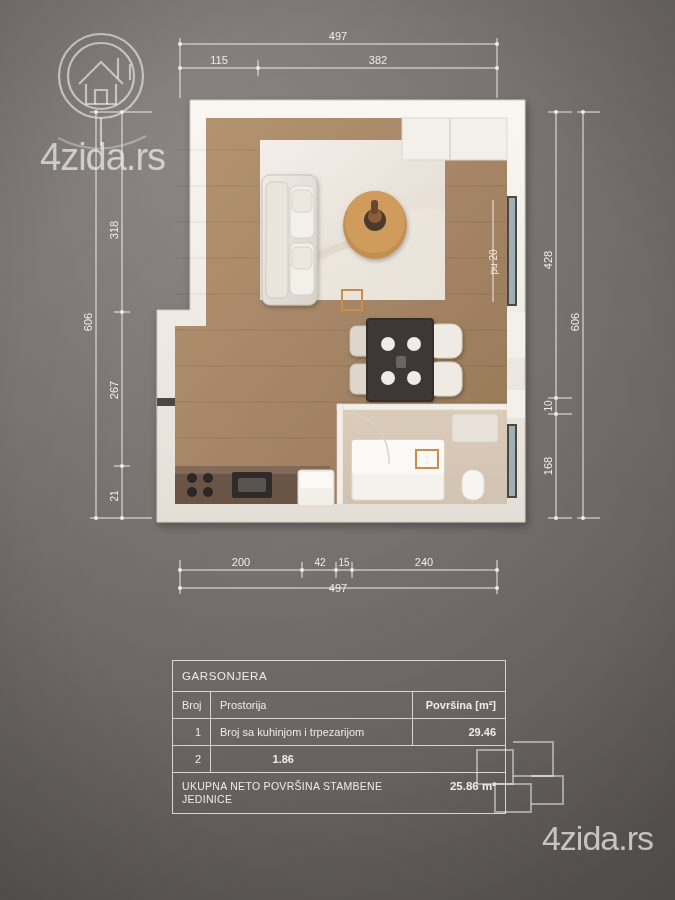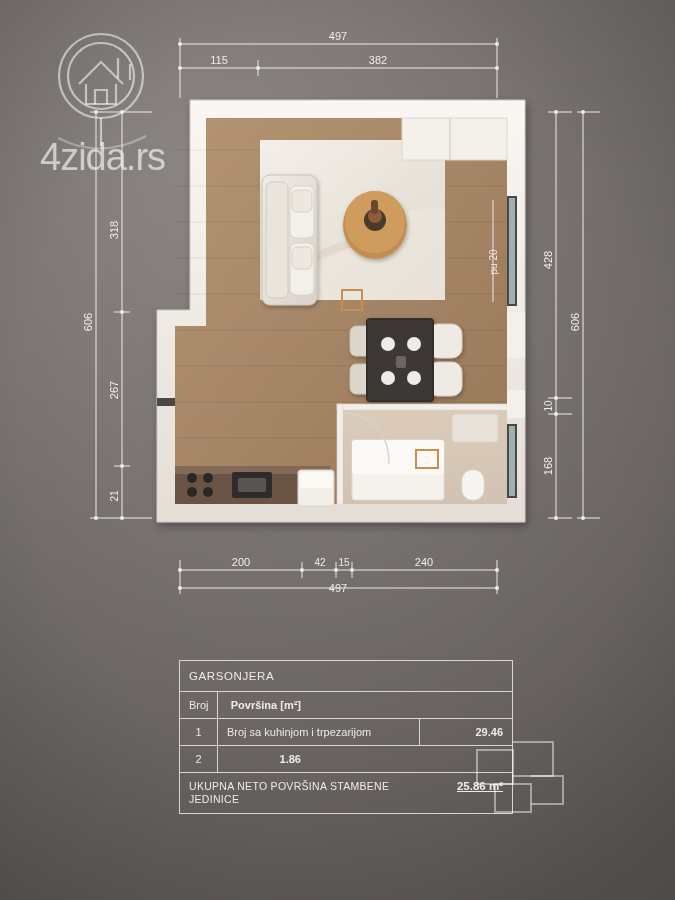--- a/index.html
+++ b/index.html
@@ -36,36 +36,36 @@
   .wm-bot .wm-text2 {
     position:absolute; right:4px; bottom:4px;
     font-size:34px; color:rgba(255,255,255,0.66); letter-spacing:-1px;
   }
 
   
   #plan { position:absolute; left:0; top:0; width:675px; height:620px; }
 
   
   .tbl {
-    position:absolute; left:179px; top:660px; width:332px;
+    position:absolute; left:172px; top:660px; width:332px;
     border:1px solid #d9d4d0;
     color:#efeae6;
     font-size:11px;
   }
   .tbl .row { display:flex; border-bottom:1px solid #d9d4d0; }
   .tbl .row:last-child { border-bottom:none; }
   .tbl .cell { padding:7px 9px; box-sizing:border-box; }
-  .tbl .c-num { width:38px; border-right:1px solid #d9d4d0; text-align:center; }
+  .tbl .c-num { width:38px; border-right:1px solid #d9d4d0; text-align:right; }
   .tbl .c-name { flex:1; border-right:1px solid #d9d4d0; }
   .tbl .c-area { width:92px; text-align:right;font-weight:bold; }
   .tbl .title { padding:9px 9px; letter-spacing:0.6px; font-size:11.5px; }
   .tbl .head .cell { font-size:11px; }
   .tbl .total { display:flex; }
   .tbl .total .t-label { flex:1; padding:7px 9px; line-height:1.25; letter-spacing:0.3px; font-size:10.5px; }
-  .tbl .total .t-val { width:92px; padding:7px 9px; text-align:right; font-weight:bold; font-size:11.5px;text-decoration:underline; }
+  .tbl .total .t-val { width:92px; padding:7px 9px; text-align:right; font-weight:bold; font-size:11.5px; }
 
   .dimtxt { fill:#f1ece8; font-size:11px; font-family:"Liberation Sans", sans-serif; }
   .dimtxt.sm { font-size:10px; }
 </style>
 </head>
 <body>
 
 <div id="stage">
   <div class="vign"></div>
 
@@ -323,20 +323,21 @@
       <text class="dimtxt" x="424" y="566" text-anchor="middle">240</text>
     </g>
   </svg>
 
   <div class="tbl">
     <div class="row">
       <div class="cell title">GARSONJERA</div>
     </div>
     <div class="row head">
       <div class="cell c-num">Broj</div>
+      <div class="cell c-name">Prostorija</div>
       <div class="cell c-area">Površina [m²]</div>
     </div>
     <div class="row">
       <div class="cell c-num">1</div>
       <div class="cell c-name">Broj sa kuhinjom i trpezarijom</div>
       <div class="cell c-area">29.46</div>
     </div>
     <div class="row">
       <div class="cell c-num">2</div>
       <div class="cell c-area">1.86</div>
@@ -351,14 +352,15 @@
 
   <div class="wm-bot">
     <svg width="130" height="90" viewBox="0 0 130 90" style="position:absolute;left:0;top:0">
       <g fill="none" stroke="rgba(255,255,255,0.45)" stroke-width="2">
         <path d="M10 18 L46 18 L46 52 L10 52 Z"></path>
         <path d="M46 10 L86 10 L86 44 L46 44"></path>
         <path d="M28 52 L64 52 L64 80 L28 80 Z"></path>
         <path d="M64 44 L96 44 L96 72 L64 72"></path>
       </g>
     </svg>
+    <div class="wm-text2"><span>4zida</span><span>.rs</span></div>
   </div>
 </div>
 
 </body></html>

